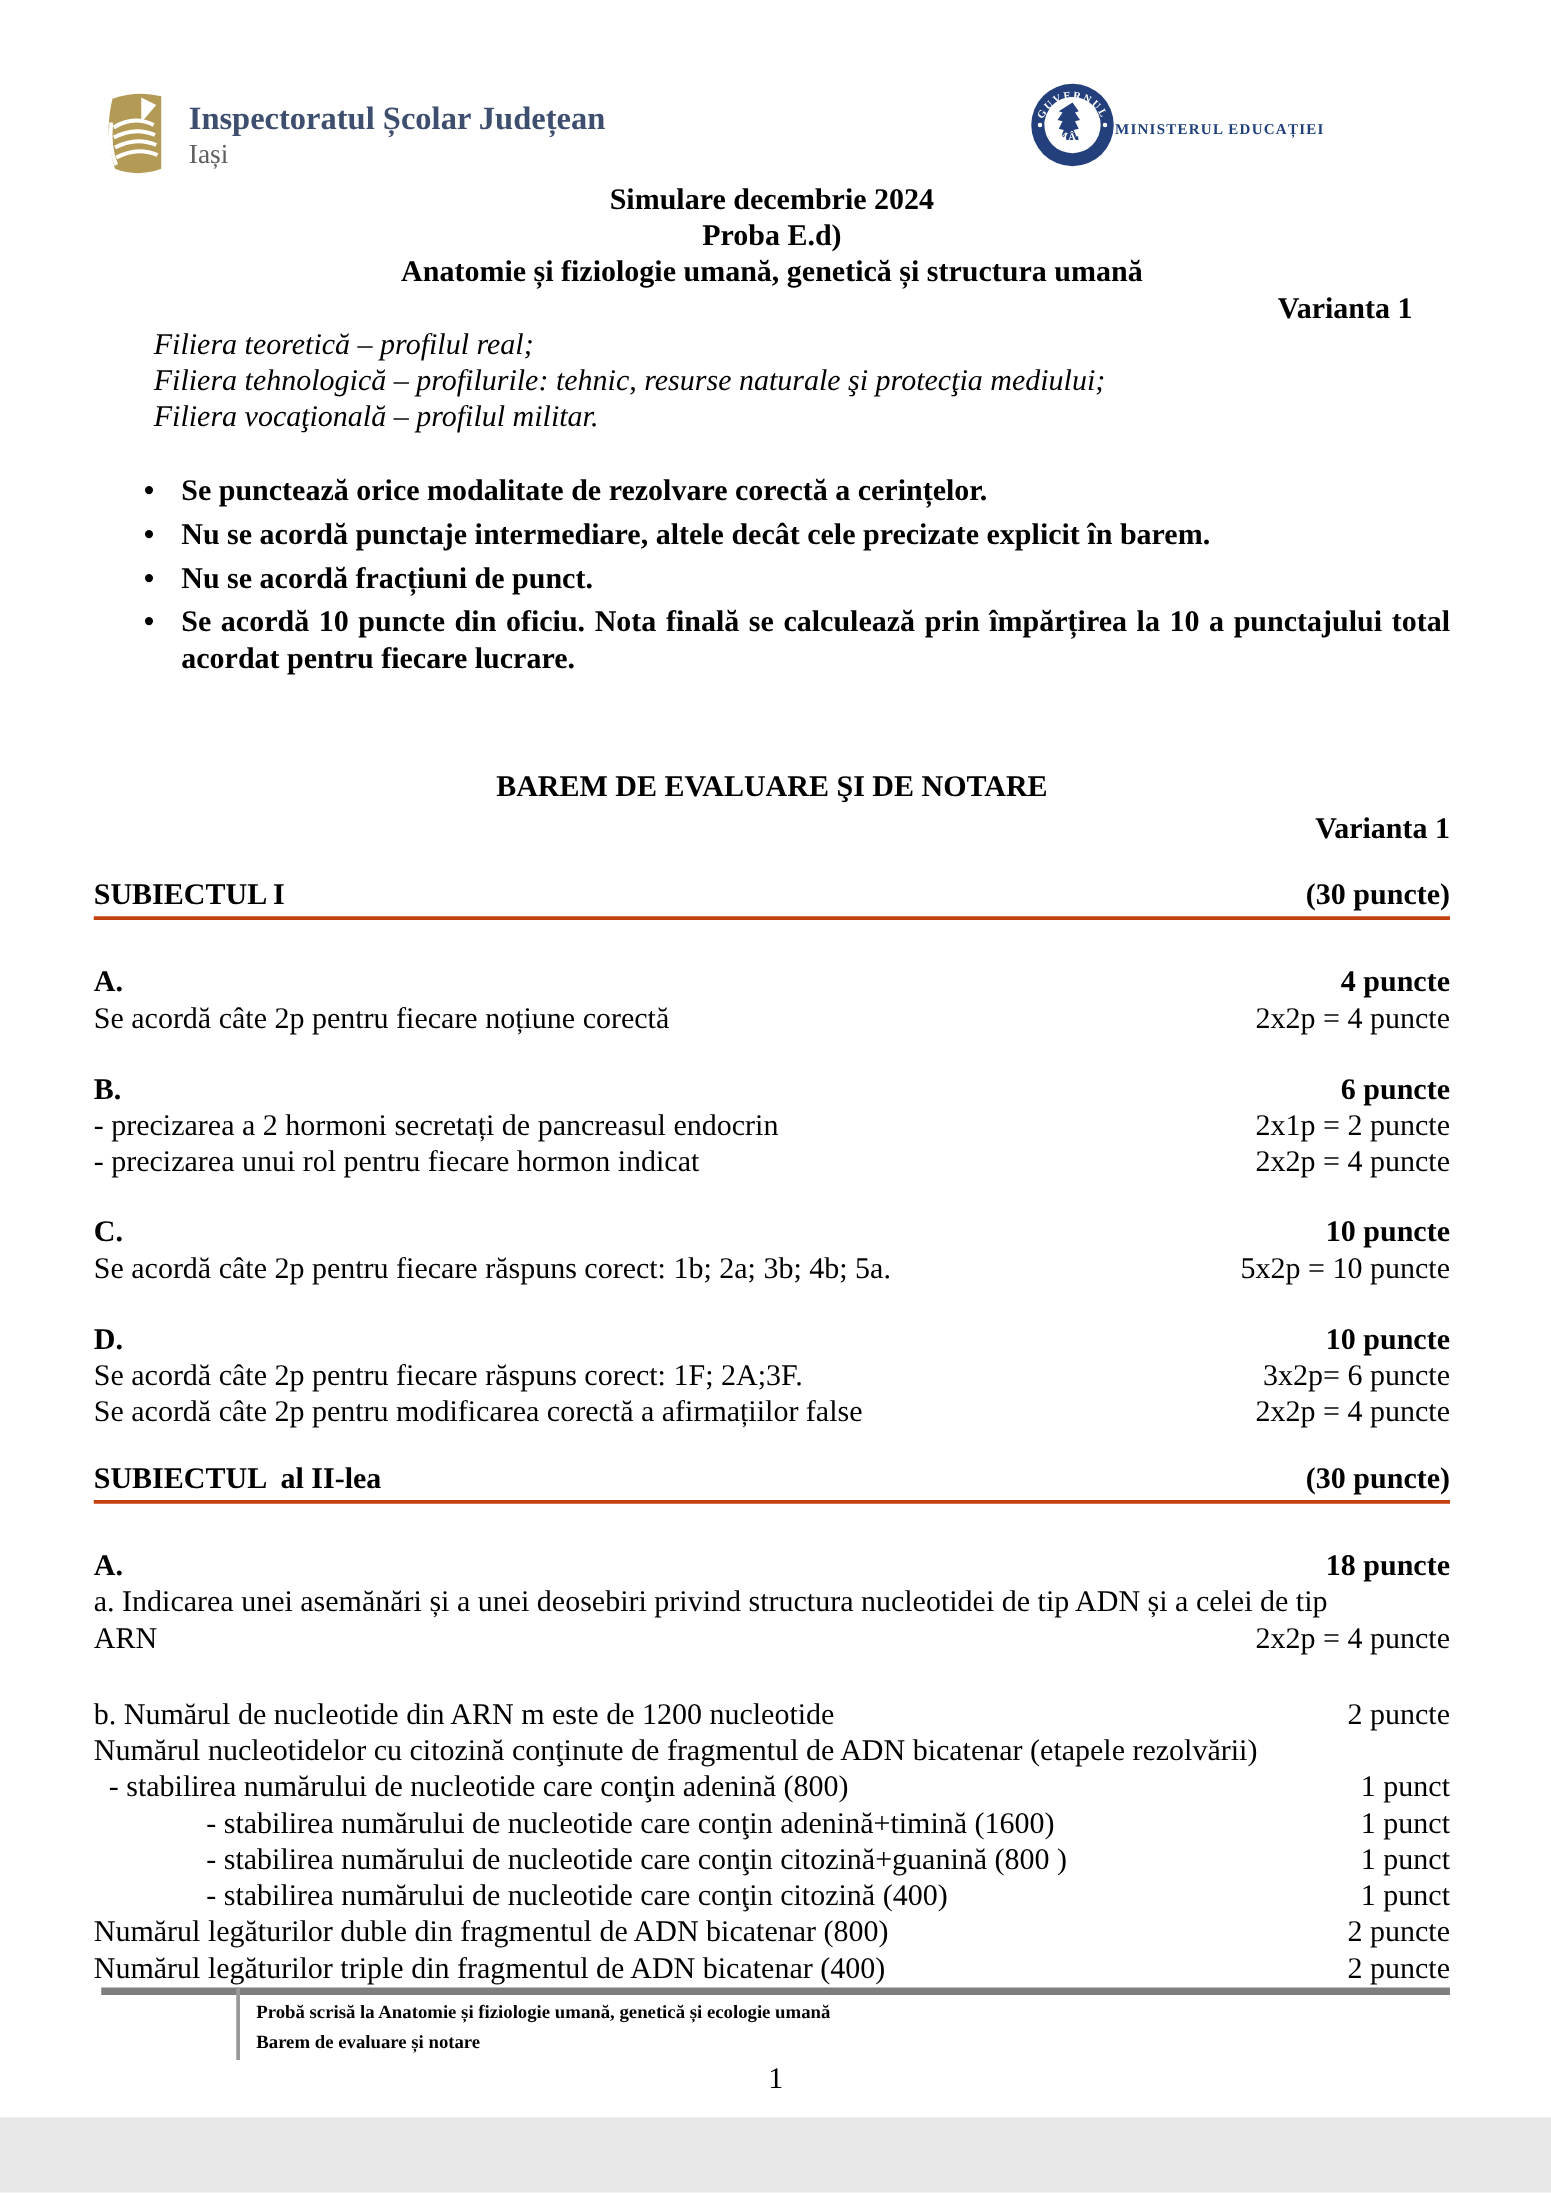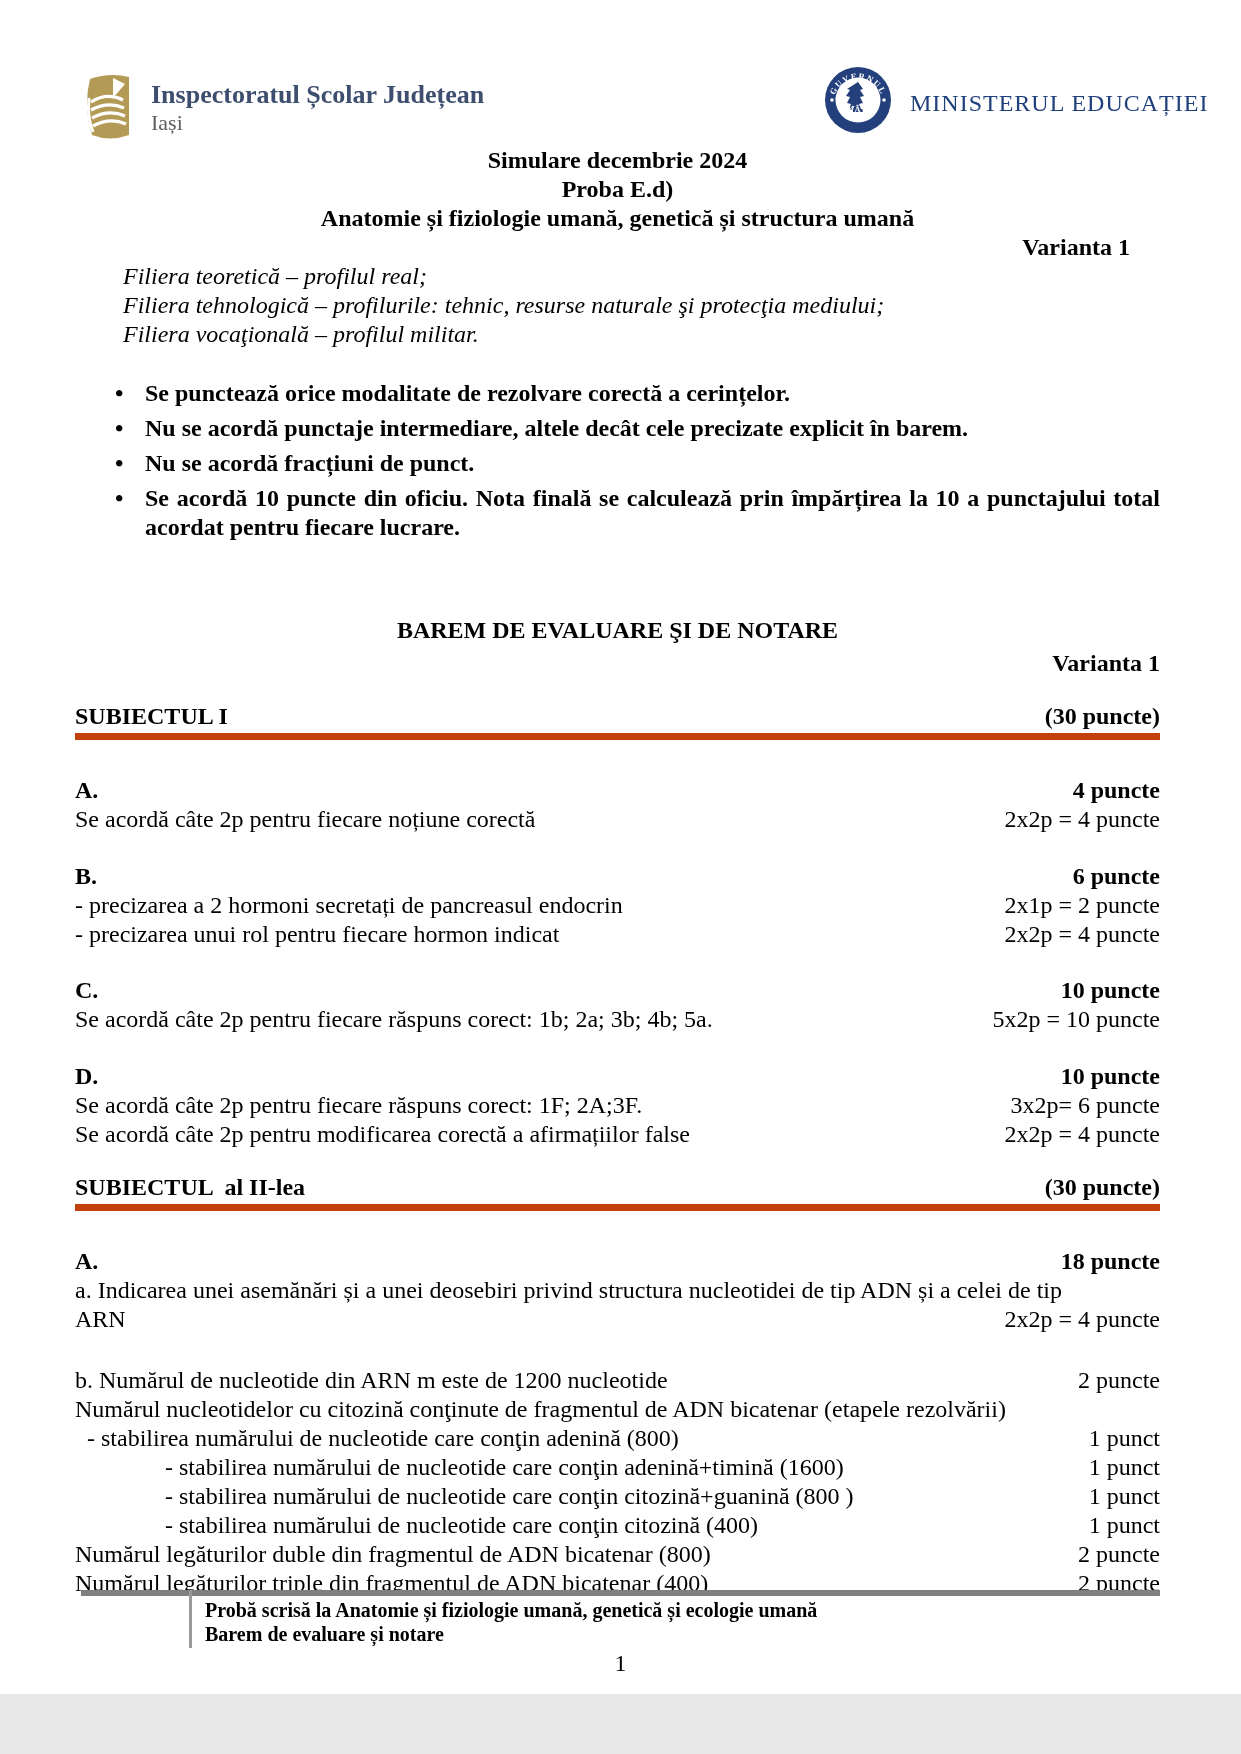--- a/index.html
+++ b/index.html
@@ -15,38 +15,38 @@
   }
   .content { padding:146px 81px 0 75px; }
   .bold { font-weight:bold; }
   .italic { font-style:italic;margin-left:48px; }
   .center { text-align:center; }
   .right { text-align:right; }
   .line { line-height:29px; }
   .row { display:flex; justify-content:space-between; line-height:29px; }
   .row .lt { flex:1 1 auto; }
   .row .rt { flex:0 0 auto; white-space:nowrap; text-align:right; }
-  .subject-head { border-bottom:7px solid #c2410c; padding-bottom:2px; }
+  .subject-head { border-bottom:3px solid #c2410c; padding-bottom:2px; }
   
   .hdr-left { position:absolute; left:83px; top:74px; display:flex; align-items:flex-start; }
   .hdr-left .txt { margin-left:16px; padding-top:6px; }
   .insp-name { font-weight:bold; font-size:26px; color:#3d4e6e; line-height:30px; }
   .insp-city { font-size:22px; color:#5f5f5f; line-height:26px; }
   .hdr-right { position:absolute; left:824px; top:66px; display:flex; align-items:center; }
-  .ministry-name { margin-left:18px; color:#20407c; font-size:24px; font-weight:normal; letter-spacing:1px; white-space:nowrap; }
+  .ministry-name { color:#20407c; font-size:12px; font-weight:bold; letter-spacing:1px; white-space:nowrap; }
   
   ul.rules { list-style:none; margin:30px 0 0 0; padding:0; }
   ul.rules li { position:relative; padding-left:70px; font-weight:bold; line-height:29px; margin-bottom:6px; text-align:justify; }
   ul.rules li::before { content:"•"; position:absolute; left:40px; top:0; font-weight:bold; }
   .indent1 { padding-left:12px; }
   .indent2 { padding-left:90px; }
   
   .footer-bar { position:absolute; left:81px; top:1590px; width:1079px; height:6px; background:#7f7f7f; }
   .footer-vline { position:absolute; left:189px; top:1590px; width:3px; height:58px; background:#999; }
-  .footer-text { position:absolute; left:205px; top:1598px; font-weight:bold; font-size:20px; line-height:24px; }
+  .footer-text { position:absolute; left:205px; top:1598px; font-weight:bold; font-size:15px; line-height:24px; }
   .page-num { position:absolute; left:0; top:1650px; width:100%; text-align:center; font-size:24px; }
 </style>
 </head>
 <body>
 
 <div class="page">
 
   <div class="hdr-left">
     <span>
       <svg width="52" height="66" viewBox="0 0 52 66">

